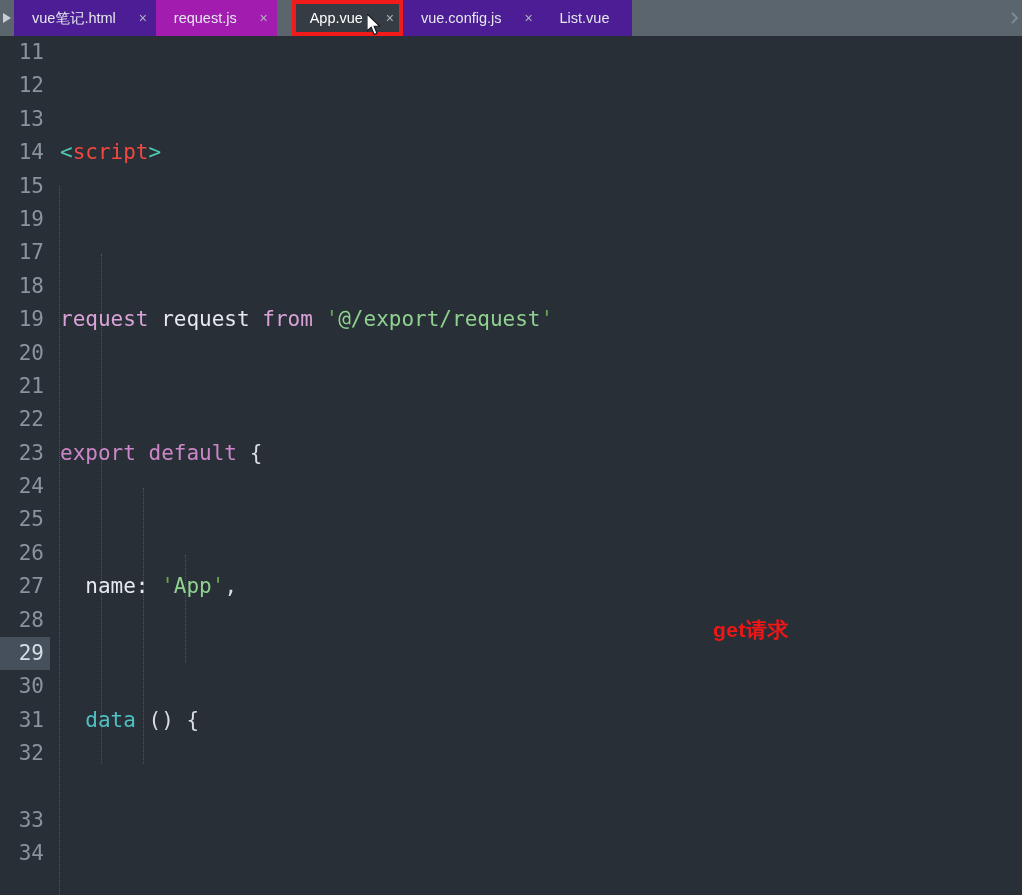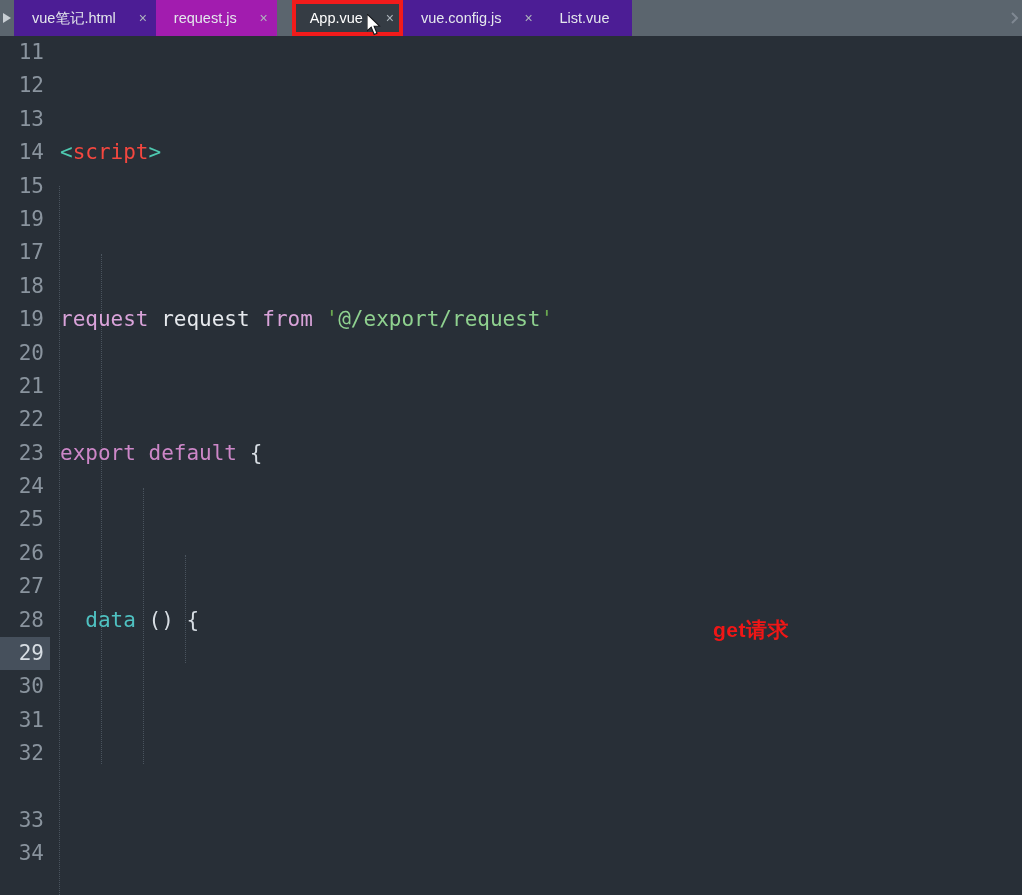--- a/index.html
+++ b/index.html
@@ -242,20 +242,21 @@
 
   <div class="code">
 
     <div class="cl"><span class="tag">&lt;</span><span class="tagname">script</span><span class="tag">&gt;</span></div>
 
 
     <div class="cl"><span class="kw">request</span><span class="plain"> request </span><span class="kw">from</span><span class="plain"> </span><span class="quote">'</span><span class="str">@/export/request</span><span class="quote">'</span></div>
 
     <div class="cl"><span class="kw2">export default</span><span class="punct"> {</span></div>
 
+    <div class="cl"><span class="plain">  name: </span><span class="quote">'</span><span class="str">App</span><span class="quote">'</span><span class="punct">,</span></div>
 
     <div class="cl"><span class="plain">  </span><span class="prop">data</span><span class="punct"> () {</span></div>
 
     
 
     
 
     
 
     

